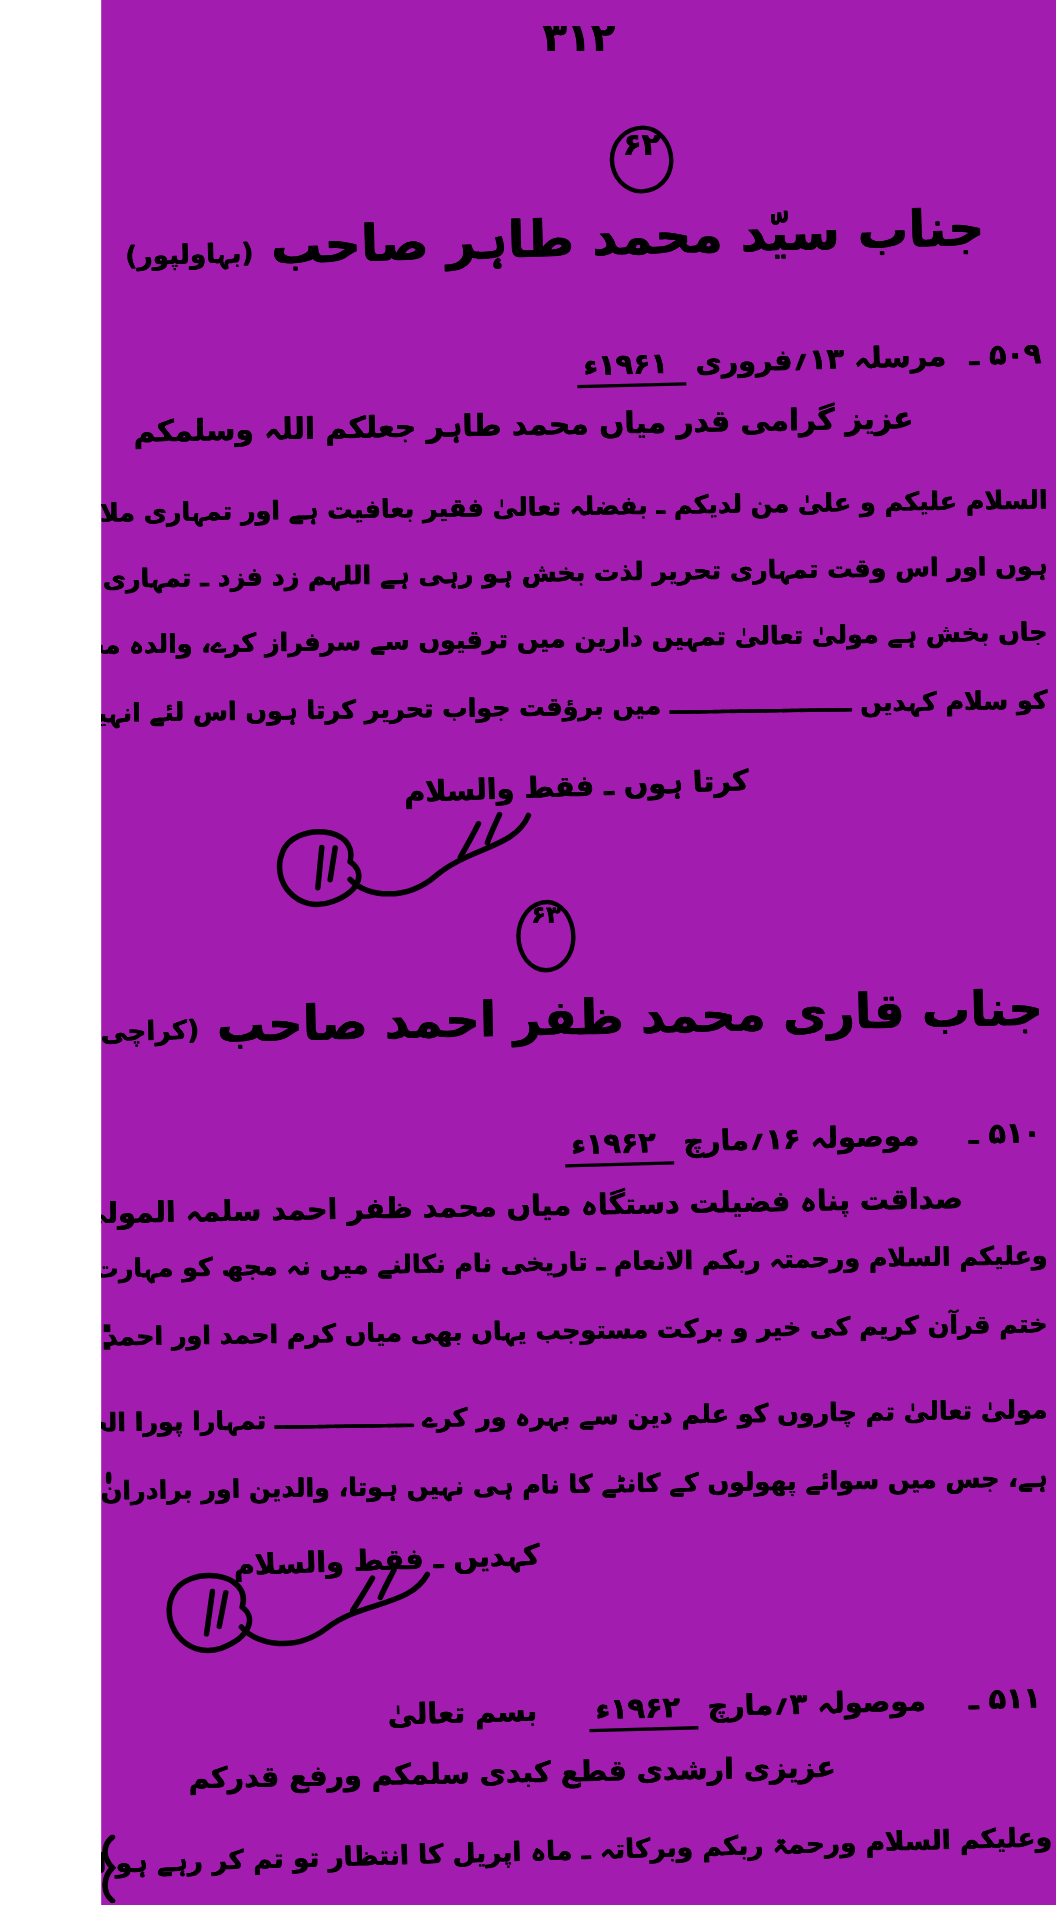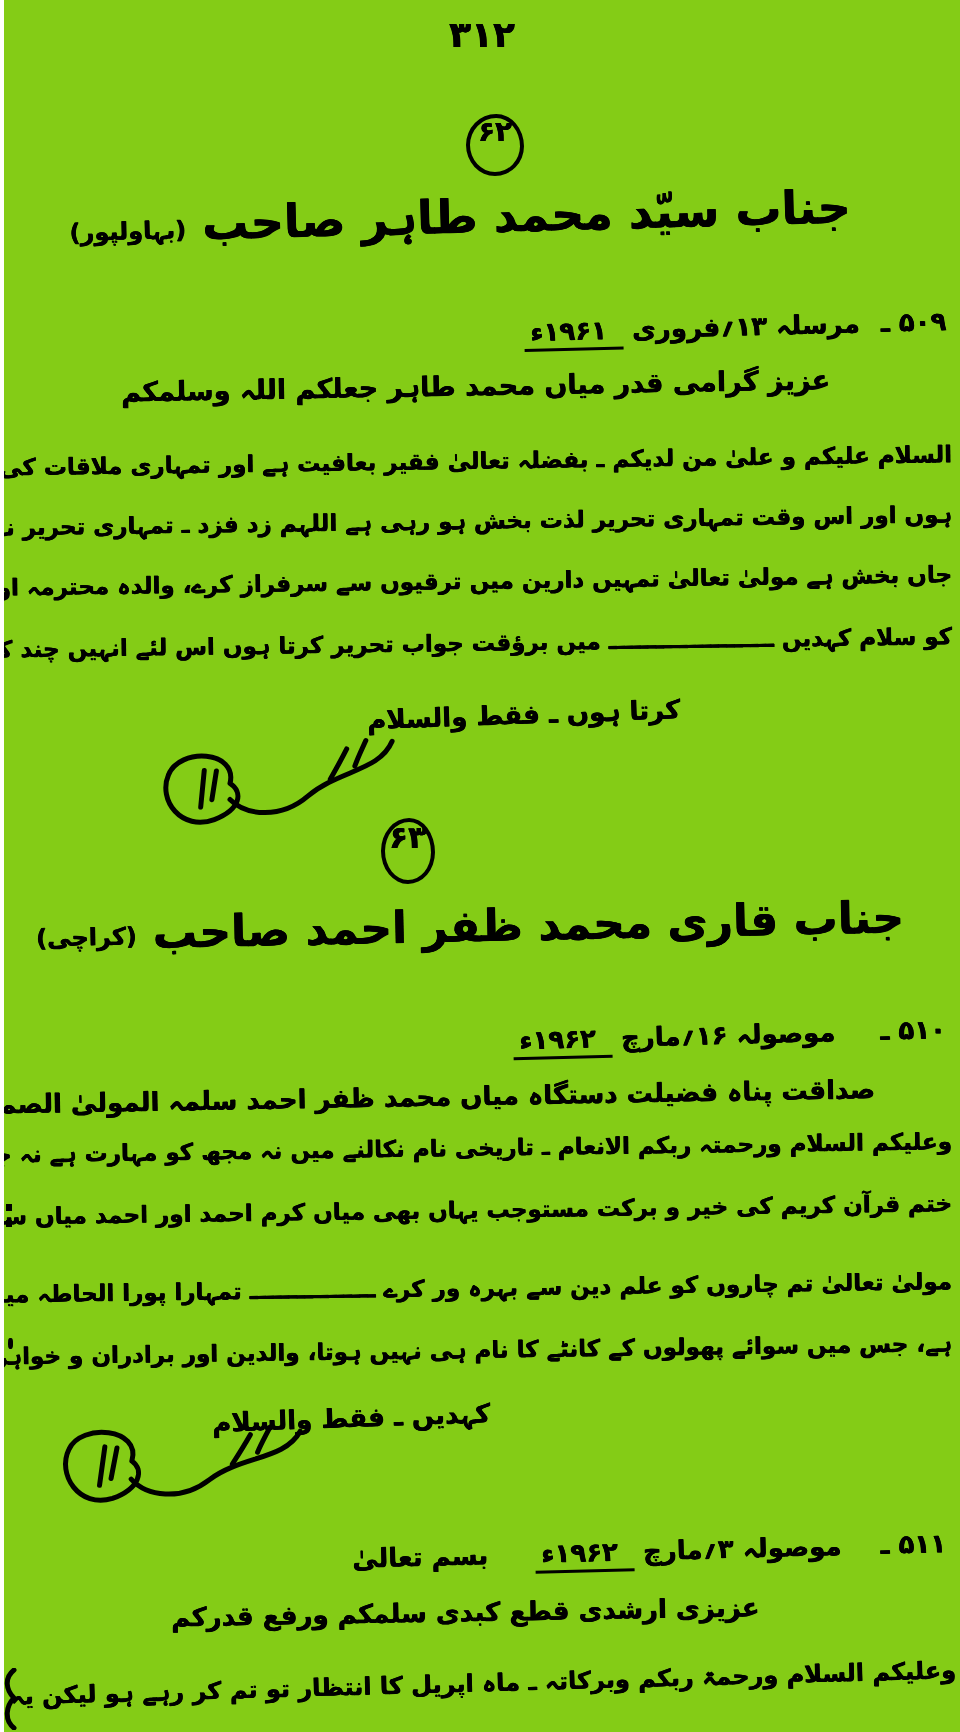--- a/index.html
+++ b/index.html
@@ -1,17 +1,17 @@
 <!DOCTYPE html>
 <html dir="rtl" lang="ur"><head>
 <meta charset="utf-8">
 <style>
   html,body{margin:0;padding:0;background:#fff;}
   .page{
-    position:relative;width:956px;height:1732px;background:#84cc16;overflow:hidden;
+    position:relative;width:868px;height:1732px;background:#a21caf;overflow:hidden;
     font-family:"DejaVu Sans",sans-serif;font-weight:bold;color:#000;direction:rtl;
   }
   .abs{position:absolute;}
   .ink{text-shadow:0.35px 0.35px 0 #000, -0.25px 0.1px 0 #000;}
   .nowrap{white-space:nowrap;}
   .pageno{top:14px;left:0;width:100%;text-align:center;font-size:36px;letter-spacing:4px;}
   .circle-num{
     display:flex;align-items:flex-start;justify-content:center;
     border:4px solid #000;border-radius:52% 48% 50% 50% / 50% 52% 48% 50%;
     font-size:28px;line-height:1;
@@ -73,21 +73,21 @@
         <path d="M252 28 C236 56 196 50 162 72 C132 92 98 84 84 66"></path>
         <path d="M206 30 C198 42 192 50 186 58"></path>
         <path d="M226 24 C220 34 216 40 212 48"></path>
         <path d="M86 50 C98 18 40 8 26 34 C12 58 32 92 66 84 C94 77 98 60 86 50"></path>
         <path d="M62 34 L54 70"></path>
         <path d="M74 36 L66 64"></path>
       </g>
     </svg>
   </div>
 
-  <div class="abs circle-num ink" style="top:818px;left:377px;width:46px;height:58px;font-size:31px;">
+  <div class="abs circle-num ink" style="top:818px;left:377px;width:46px;height:58px;font-size:22px;">
     <span>۶۳</span>
   </div>
 
   <div class="abs heading ink" style="top:898px;transform:rotate(-1.2deg) translateX(-12px);">
     <span class="h-main" style="font-size:44px;">جناب قاری محمد ظفر احمد صاحب</span>
     <span class="h-sub">(کراچی)</span>
   </div>
 
   <div class="abs dateline ink nowrap" style="top:1014px;right:14px;">
     <span class="num">۵۱۰ ـ</span>

